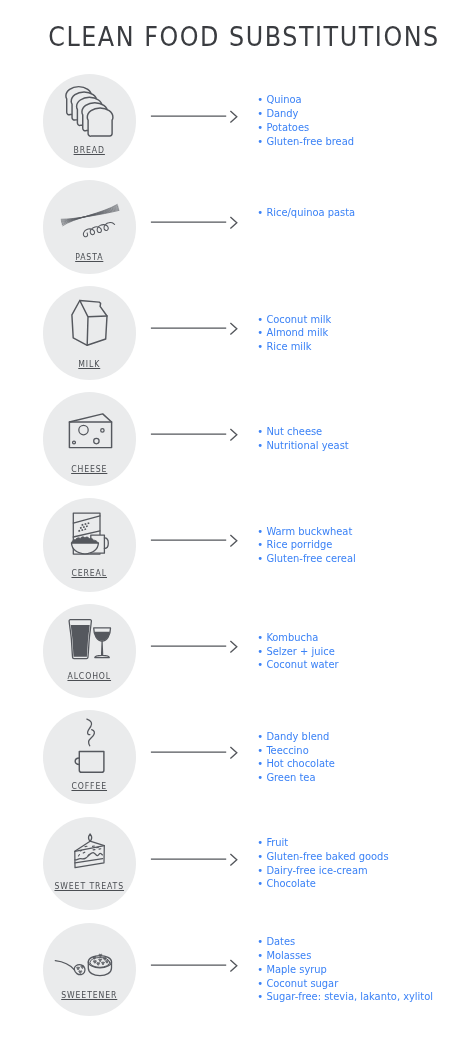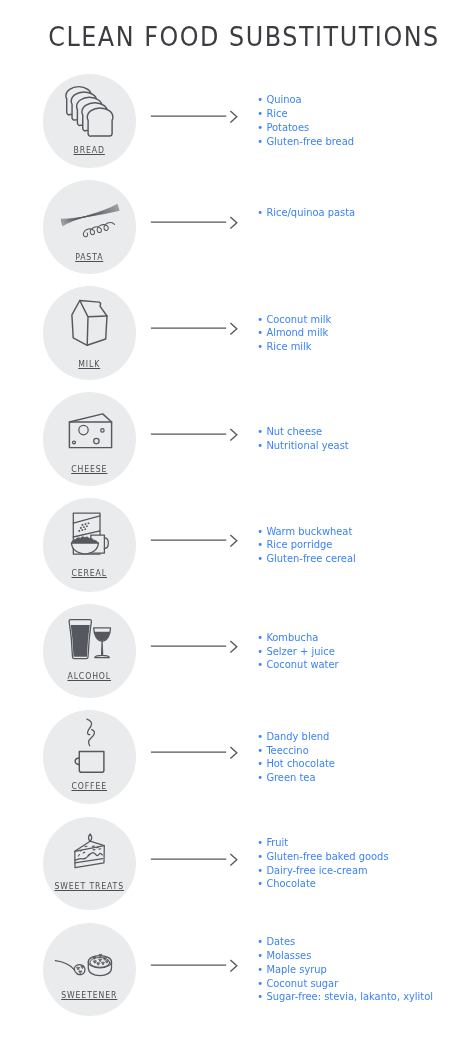--- a/index.html
+++ b/index.html
@@ -184,21 +184,21 @@
         <svg class="ico" width="93.5" height="93.5" viewBox="0 0 93.5 93.5">
             <use href="#sym-bread"></use>
           </svg>
         <div class="cap" style="top:71.8px">BREAD</div>
       </div>
       <svg class="arrow" width="90" height="16" viewBox="0 0 90 16">
           <use href="#sym-arrow"></use>
         </svg>
       <ul class="list" style="top:19.39px">
         <li class="li"><span class="bu">•</span><span>Quinoa</span></li>
-        <li class="li"><span class="bu">•</span><span>Rice</span></li>
+        <li class="li"><span class="bu">•</span><span>Dandy</span></li>
         <li class="li"><span class="bu">•</span><span>Potatoes</span></li>
         <li class="li"><span class="bu">•</span><span>Gluten-free bread</span></li>
       </ul>
     </div>
     <div class="row" style="top:180.16px">
       <div class="badge">
         <svg class="ico" width="93.5" height="93.5" viewBox="0 0 93.5 93.5">
             <use href="#sym-pasta"></use>
           </svg>
         <div class="cap" style="top:73px">PASTA</div>

